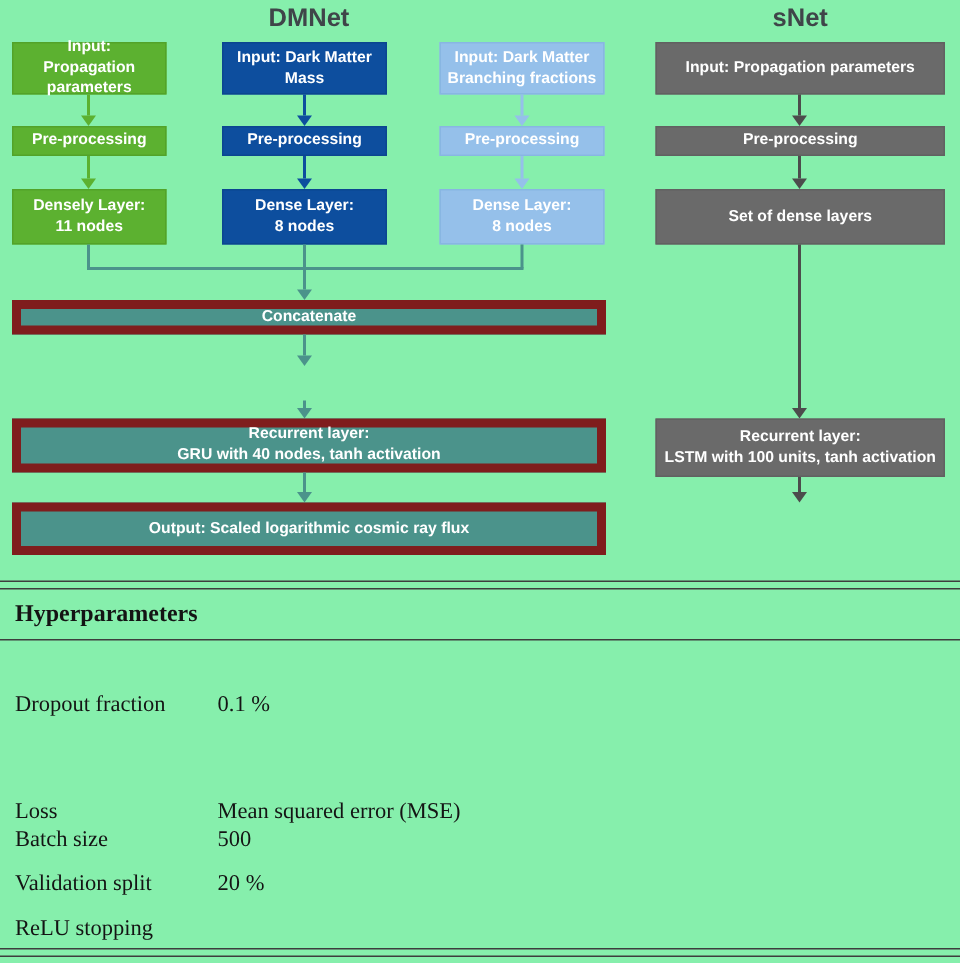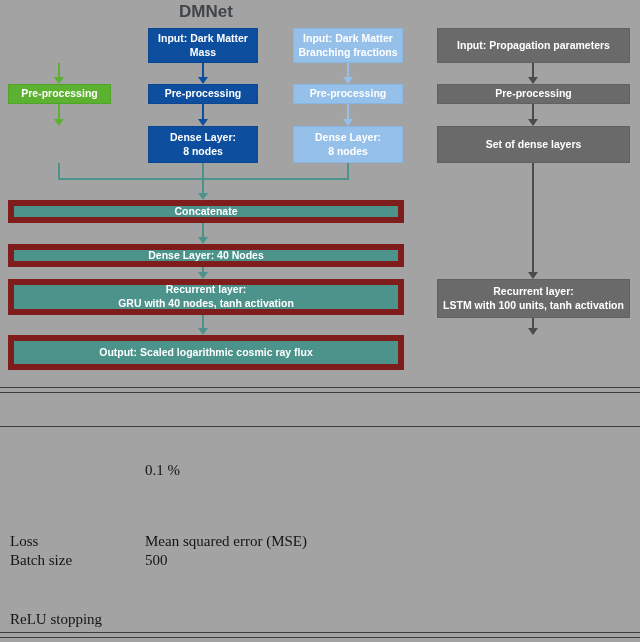--- a/index.html
+++ b/index.html
@@ -1,16 +1,16 @@
 <!DOCTYPE html>
 <html><head>
 <meta charset="utf-8">
 <style>
   html,body{margin:0;padding:0;background:#ffffff;}
-  .stage{position:relative;width:640px;height:642px;background:#a3a3a3;overflow:hidden;
+  .stage{position:relative;width:640px;height:642px;background:#86efac;overflow:hidden;
          font-family:"Liberation Sans","DejaVu Sans",sans-serif;}
   .net-title{position:absolute;top:2px;text-align:center;font-size:17px;font-weight:bold;color:#3f4549;}
   .box{position:absolute;display:flex;align-items:center;justify-content:center;text-align:center;
        color:#ffffff;font-weight:bold;font-size:10.5px;line-height:1.3;white-space:pre-line;
        box-sizing:border-box;padding:1px 4px;}
   .c-green{background:#5cb130;border:1px solid #52a329;}
   .c-blue{background:#0d4e9e;border:1px solid #0b4690;}
   .c-lblue{background:#95c0ea;border:1px solid #88b6e2;}
   .c-gray{background:#6a6a6a;border:1px solid #616161;}
   .c-teal{background:#4b938b;border:6px solid #7f1d1d;}
@@ -29,26 +29,31 @@
   .tval{position:absolute;left:145px;white-space:nowrap;}
   .tval sup{font-size:10px;line-height:0;}
   .tval i{font-family:"Liberation Serif","DejaVu Serif",serif;}
 </style>
 </head>
 <body>
 
 <div class="stage">
 
   <div class="net-title" style="left:8px;width:396px;">DMNet</div>
+  <div class="net-title" style="left:437px;width:193px;">sNet</div>
 
+  <div class="box c-green" style="left:8px;top:28px;width:103px;height:35px;">Input: Propagation
+parameters</div>
   <div class="vline" style="left:58px;top:63px;height:14px;background:#5cb130;"></div>
   <div class="ahead" style="left:54px;top:77px;border-top-color:#5cb130;"></div>
   <div class="box c-green" style="left:8px;top:84px;width:103px;height:20px;">Pre-processing</div>
   <div class="vline" style="left:58px;top:104px;height:15px;background:#5cb130;"></div>
   <div class="ahead" style="left:54px;top:119px;border-top-color:#5cb130;"></div>
+  <div class="box c-green" style="left:8px;top:126px;width:103px;height:37px;">Densely Layer:
+11 nodes</div>
 
   <div class="box c-blue" style="left:148px;top:28px;width:110px;height:35px;">Input: Dark Matter
 Mass</div>
   <div class="vline" style="left:202px;top:63px;height:14px;background:#0d4e9e;"></div>
   <div class="ahead" style="left:198px;top:77px;border-top-color:#0d4e9e;"></div>
   <div class="box c-blue" style="left:148px;top:84px;width:110px;height:20px;">Pre-processing</div>
   <div class="vline" style="left:202px;top:104px;height:15px;background:#0d4e9e;"></div>
   <div class="ahead" style="left:198px;top:119px;border-top-color:#0d4e9e;"></div>
   <div class="box c-blue" style="left:148px;top:126px;width:110px;height:37px;">Dense Layer:
 8 nodes</div>
@@ -65,21 +70,20 @@
 
   <div class="vline" style="left:58px;top:163px;height:16px;background:#4b938b;"></div>
   <div class="vline" style="left:347px;top:163px;height:16px;background:#4b938b;"></div>
   <div class="hline" style="left:58px;top:178px;width:291px;background:#4b938b;"></div>
   <div class="vline" style="left:202px;top:163px;height:30px;background:#4b938b;"></div>
   <div class="ahead" style="left:198px;top:193px;border-top-color:#4b938b;"></div>
 
   <div class="box c-teal" style="left:8px;top:200px;width:396px;height:23px;">Concatenate</div>
   <div class="vline" style="left:202px;top:223px;height:14px;background:#4b938b;"></div>
   <div class="ahead" style="left:198px;top:237px;border-top-color:#4b938b;"></div>
-  <div class="box c-teal" style="left:8px;top:244px;width:396px;height:23px;">Dense Layer: 40 Nodes</div>
   <div class="vline" style="left:202px;top:267px;height:5px;background:#4b938b;"></div>
   <div class="ahead" style="left:198px;top:272px;border-top-color:#4b938b;"></div>
   <div class="box c-teal" style="left:8px;top:279px;width:396px;height:36px;">Recurrent layer:
 GRU with 40 nodes, tanh activation</div>
   <div class="vline" style="left:202px;top:315px;height:13px;background:#4b938b;"></div>
   <div class="ahead" style="left:198px;top:328px;border-top-color:#4b938b;"></div>
   <div class="box c-teal" style="left:8px;top:335px;width:396px;height:35px;">Output: Scaled logarithmic cosmic ray flux</div>
 
   <div class="box c-gray" style="left:437px;top:28px;width:193px;height:35px;">Input: Propagation parameters</div>
   <div class="vline" style="left:532px;top:63px;height:14px;background:#4c4c4c;"></div>
@@ -89,31 +93,37 @@
   <div class="ahead" style="left:528px;top:119px;border-top-color:#4c4c4c;"></div>
   <div class="box c-gray" style="left:437px;top:126px;width:193px;height:37px;">Set of dense layers</div>
   <div class="vline" style="left:532px;top:163px;height:109px;background:#4c4c4c;"></div>
   <div class="ahead" style="left:528px;top:272px;border-top-color:#4c4c4c;"></div>
   <div class="box c-gray" style="left:437px;top:279px;width:193px;height:39px;">Recurrent layer:
 LSTM with 100 units, tanh activation</div>
   <div class="vline" style="left:532px;top:318px;height:10px;background:#4c4c4c;"></div>
   <div class="ahead" style="left:528px;top:328px;border-top-color:#4c4c4c;"></div>
 
   <div class="drule" style="top:387px;"></div>
+  <div class="th serif">Hyperparameters</div>
   <div class="srule" style="top:426px;"></div>
 
   <div class="trow serif" style="top:462px;">
+    <span class="tlabel">Dropout fraction</span>
     <span class="tval">0.1 %</span>
   </div>
   <div class="trow serif" style="top:533px;">
     <span class="tlabel">Loss</span>
     <span class="tval">Mean squared error (MSE)</span>
   </div>
   <div class="trow serif" style="top:552px;">
     <span class="tlabel">Batch size</span>
     <span class="tval">500</span>
   </div>
+  <div class="trow serif" style="top:581px;">
+    <span class="tlabel">Validation split</span>
+    <span class="tval">20 %</span>
+  </div>
   <div class="trow serif" style="top:611px;">
     <span class="tlabel">ReLU stopping</span>
   </div>
 
   <div class="drule" style="top:632px;"></div>
 </div>
 
 </body></html>

